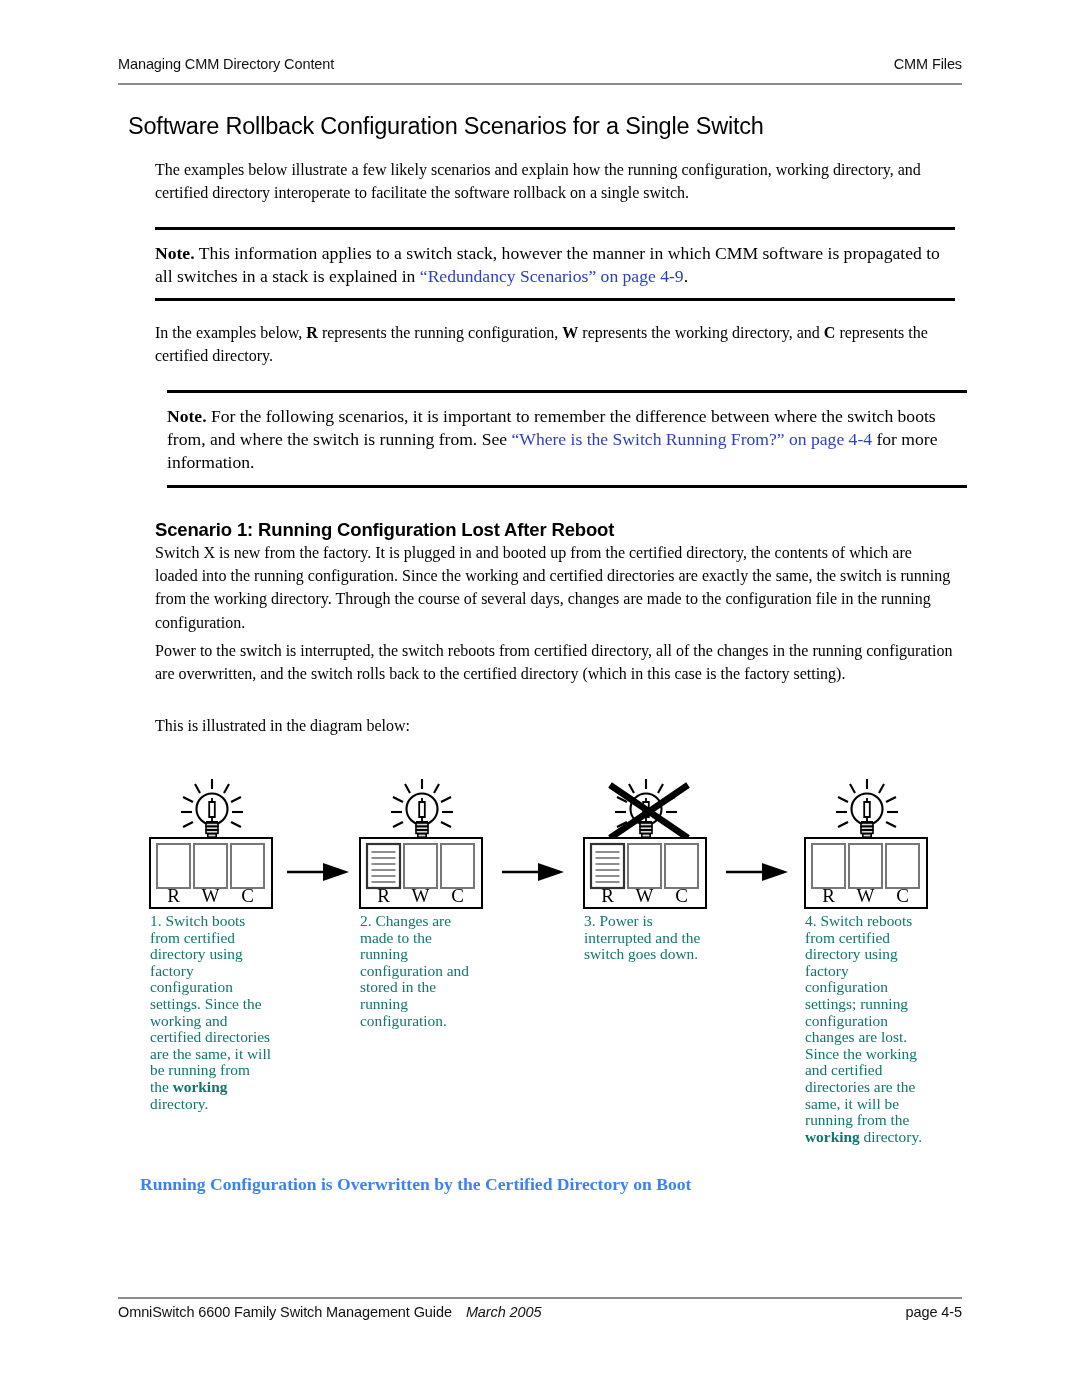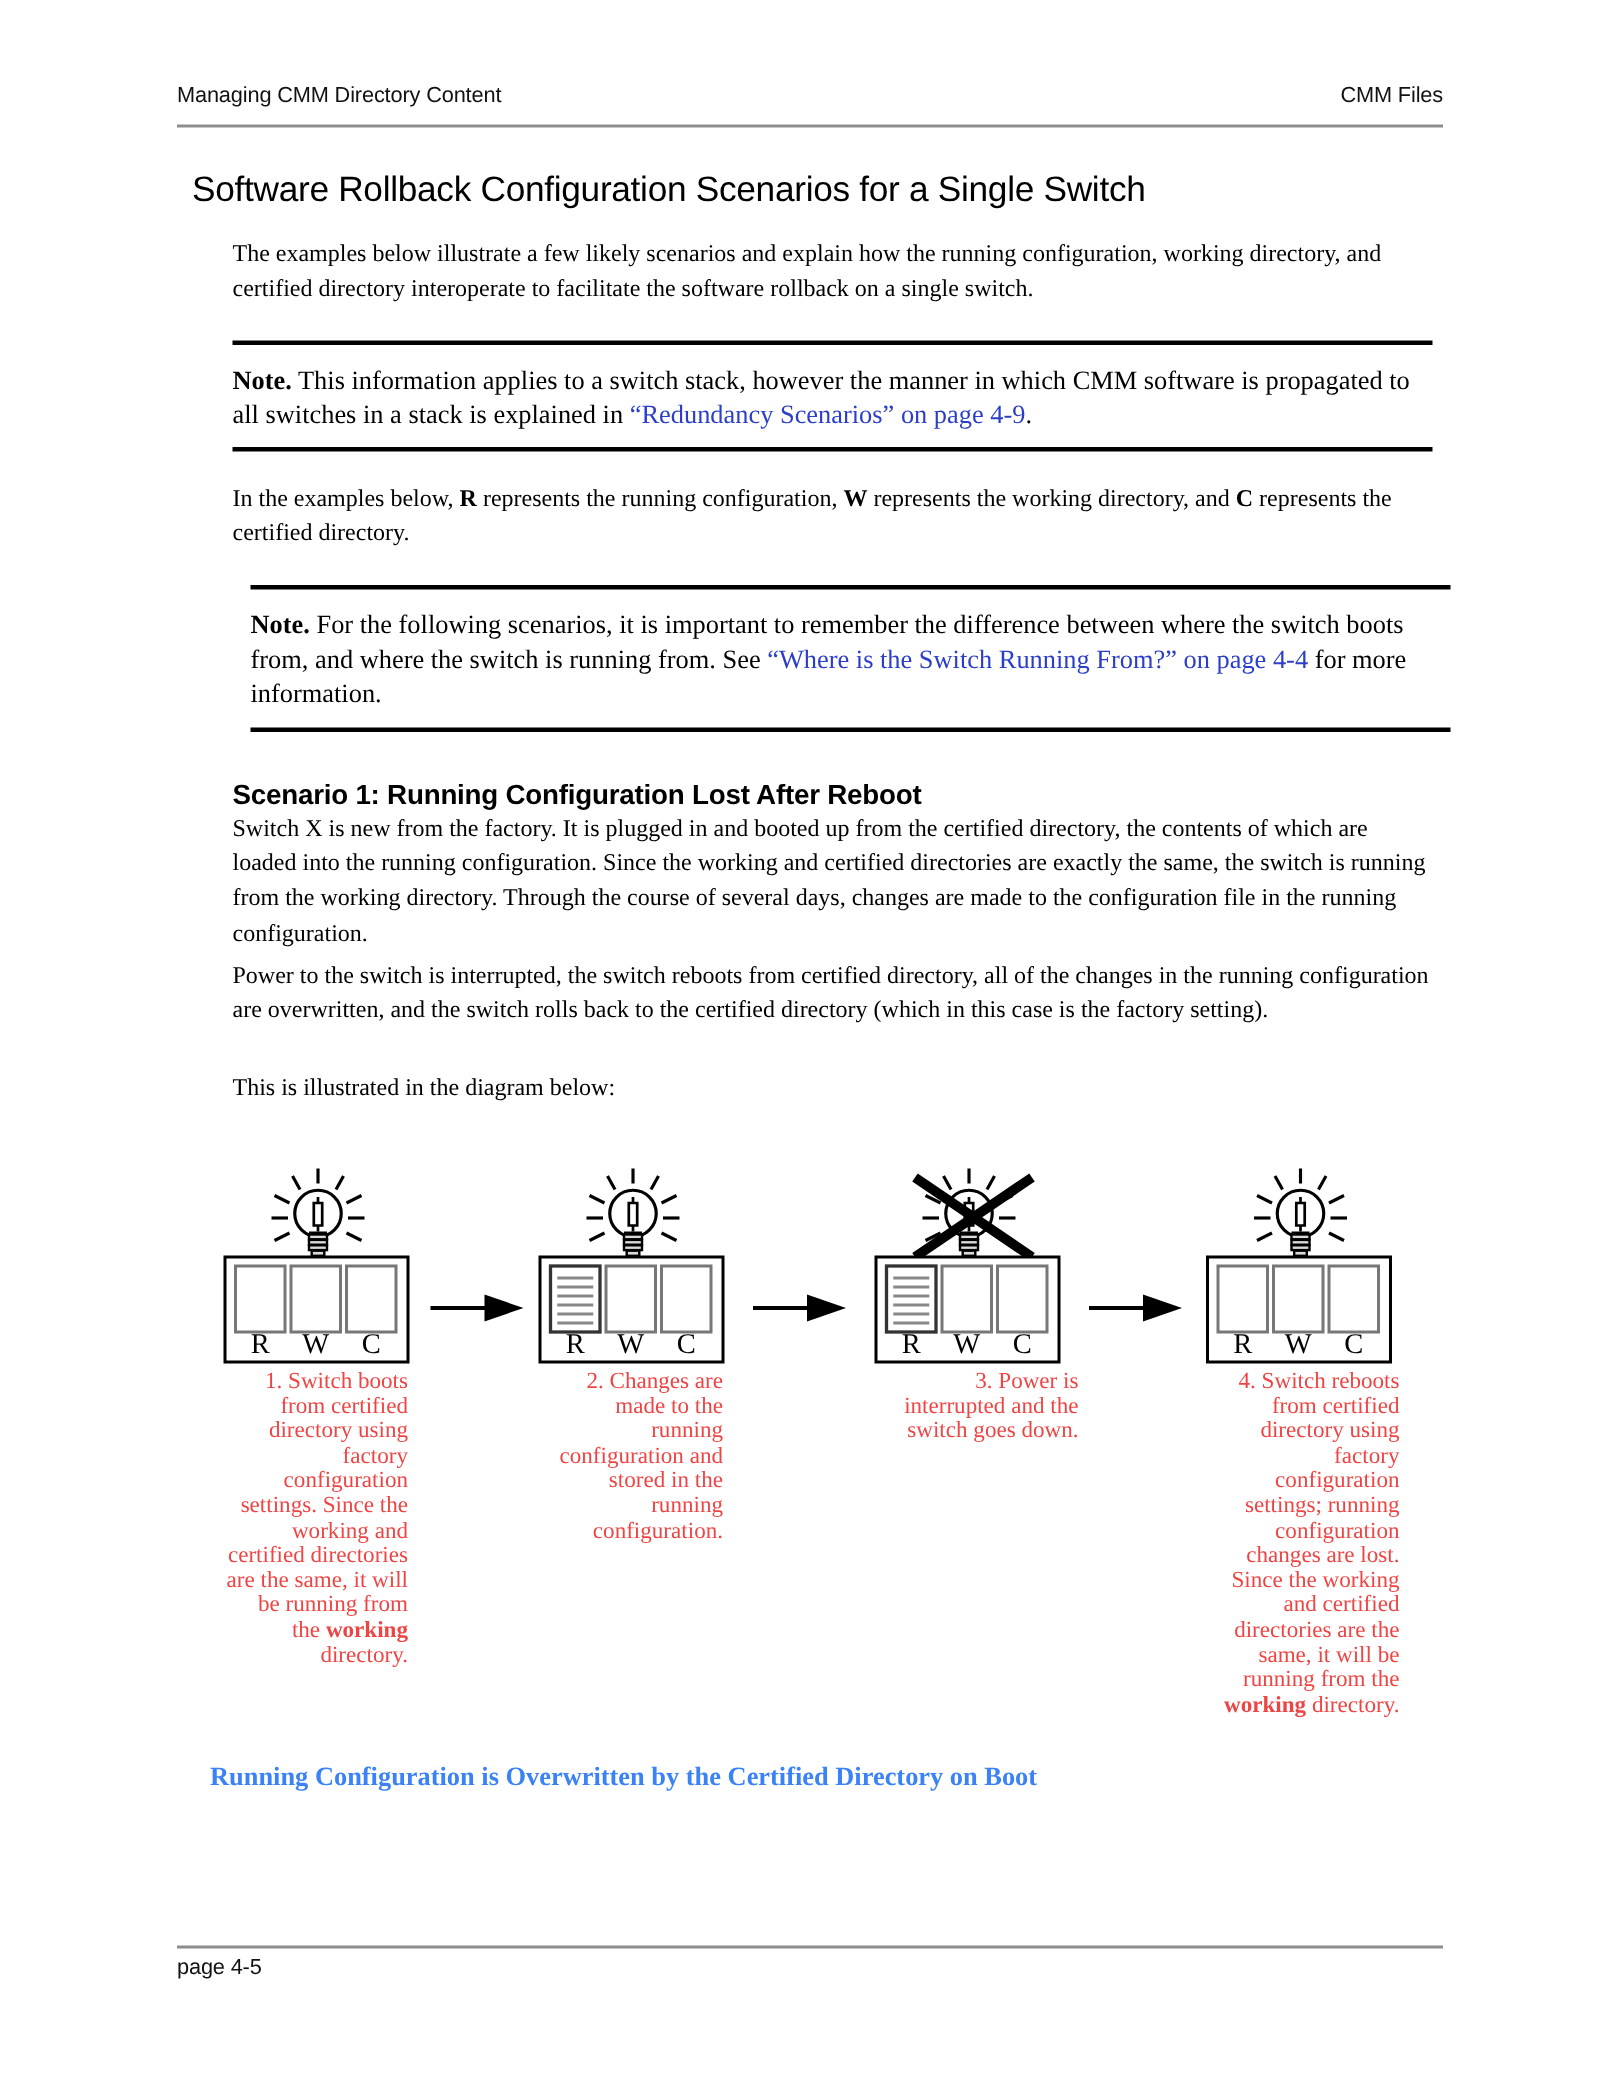--- a/index.html
+++ b/index.html
@@ -101,22 +101,21 @@
     left: 0;
     top: 0;
     width: 1080px;
     height: 1397px;
     pointer-events: none;
   }
   .panel-caption {
     position: absolute;
     font-size: 15.4px;
     line-height: 16.6px;
-    color: #ef4444;
-    text-align: right;
+    color: #0f766e;
   }
   .panel-caption b { font-weight: bold; }
 
   .fig-caption {
     position: absolute;
     left: 140px;
     top: 1174px;
     width: 830px;
     text-align: left;
     font-weight: bold;
@@ -315,14 +314,18 @@
 </div>
 
 <div class="panel-caption" style="left:805px; top:913px; width:128px;">
   <span>4. Switch reboots from certified directory using factory configuration settings; running configuration changes are lost. Since the working and certified directories are the same, it will be running from the </span><b>working</b><span> directory.</span>
 </div>
 
 <div class="fig-caption">Running Configuration is Overwritten by the Certified Directory on Boot</div>
 
 <div class="footer-rule"></div>
 <div class="page-footer">
+  <span class="footer-left">
+    <span>OmniSwitch 6600 Family Switch Management Guide</span>
+    <span class="footer-date">March 2005</span>
+  </span>
   <span>page 4-5</span>
 </div>
 
 </body></html>

